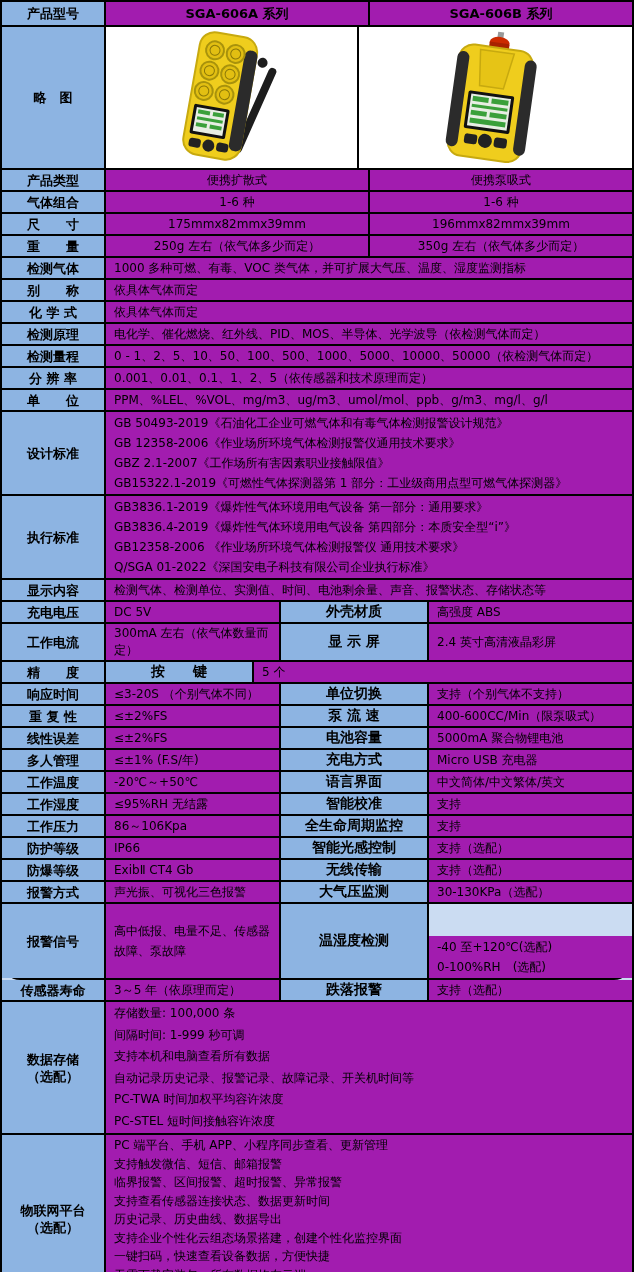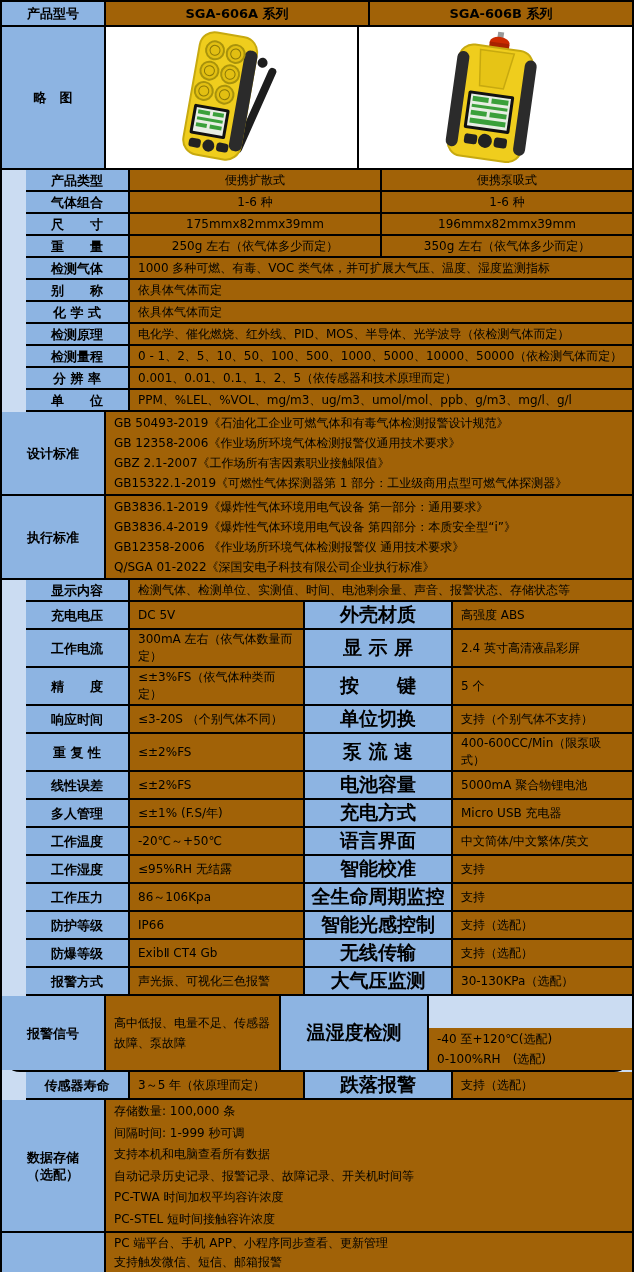--- a/index.html
+++ b/index.html
@@ -3,29 +3,29 @@
 <meta charset="utf-8">
 <style>
   html,body{margin:0;padding:0;background:#fff;}
   body{font-family:"DejaVu Sans","Liberation Sans",sans-serif;color:#000;}
   .table{width:634px;box-sizing:border-box;border:2px solid #000;background:#cbdcf2;}
   .r{display:flex;border-bottom:2px solid #000;box-sizing:border-box;}
   .r:last-child{border-bottom:none;}
   .c{box-sizing:border-box;border-right:2px solid #000;overflow:hidden;display:flex;align-items:center;}
   .r .c:last-child{border-right:none;}
   .lab{width:104px;background:#8db4e2;font-weight:bold;font-size:13px;justify-content:center;text-align:center;white-space:pre-line;line-height:17px;}
-  .v{flex:1;background:#a16207;font-size:12px;padding:1px 8px;}
+  .v{flex:1;background:#a21caf;font-size:12px;padding:1px 8px;}
   .vc{justify-content:center;text-align:center;padding:1px 4px;}
   .va{width:253px;}
   .v1{width:175px;flex:none;}
-  .lab2{width:148px;flex:none;background:#8db4e2;font-weight:bold;font-size:19px;justify-content:center;text-align:center;}
+  .lab2{width:148px;flex:none;background:#8db4e2;font-weight:bold;font-size:14px;justify-content:center;text-align:center;}
   .v2{flex:1;}
   .hdr .c{font-weight:bold;font-size:13px;}
   .h25{min-height:25px;}
-  .h22{min-height:22px;margin-left:24px;}
+  .h22{min-height:22px;}
   .h44{min-height:44px;border-radius:18px;}
   .tall{min-height:80px;}
   .block6{min-height:132px;}
   .block9{min-height:168px;}
   .mline{white-space:pre-line;line-height:20px;align-items:center;}
   .lines6{white-space:pre-line;line-height:21.5px;}
   .lines9{white-space:pre-line;line-height:18.5px;}
   .imgcell{background:#fff;justify-content:center;align-items:center;}
   .sketch{min-height:143px;}
   svg{display:block;}
@@ -188,21 +188,20 @@
     <div class="c v v2">高强度 ABS</div>
   </div>
   <div class="r h22">
     <div class="c lab">工作电流</div>
     <div class="c v v1">300mA 左右（依气体数量而定）</div>
     <div class="c lab2">显 示 屏</div>
     <div class="c v v2">2.4 英寸高清液晶彩屏</div>
   </div>
   <div class="r h22">
     <div class="c lab">精　　度</div>
-    <div class="c v v1">≤±3%FS（依气体种类而定）</div>
     <div class="c lab2">按　　键</div>
     <div class="c v v2">5 个</div>
   </div>
   <div class="r h22">
     <div class="c lab">响应时间</div>
     <div class="c v v1">≤3-20S （个别气体不同）</div>
     <div class="c lab2">单位切换</div>
     <div class="c v v2">支持（个别气体不支持）</div>
   </div>
   <div class="r h22">

